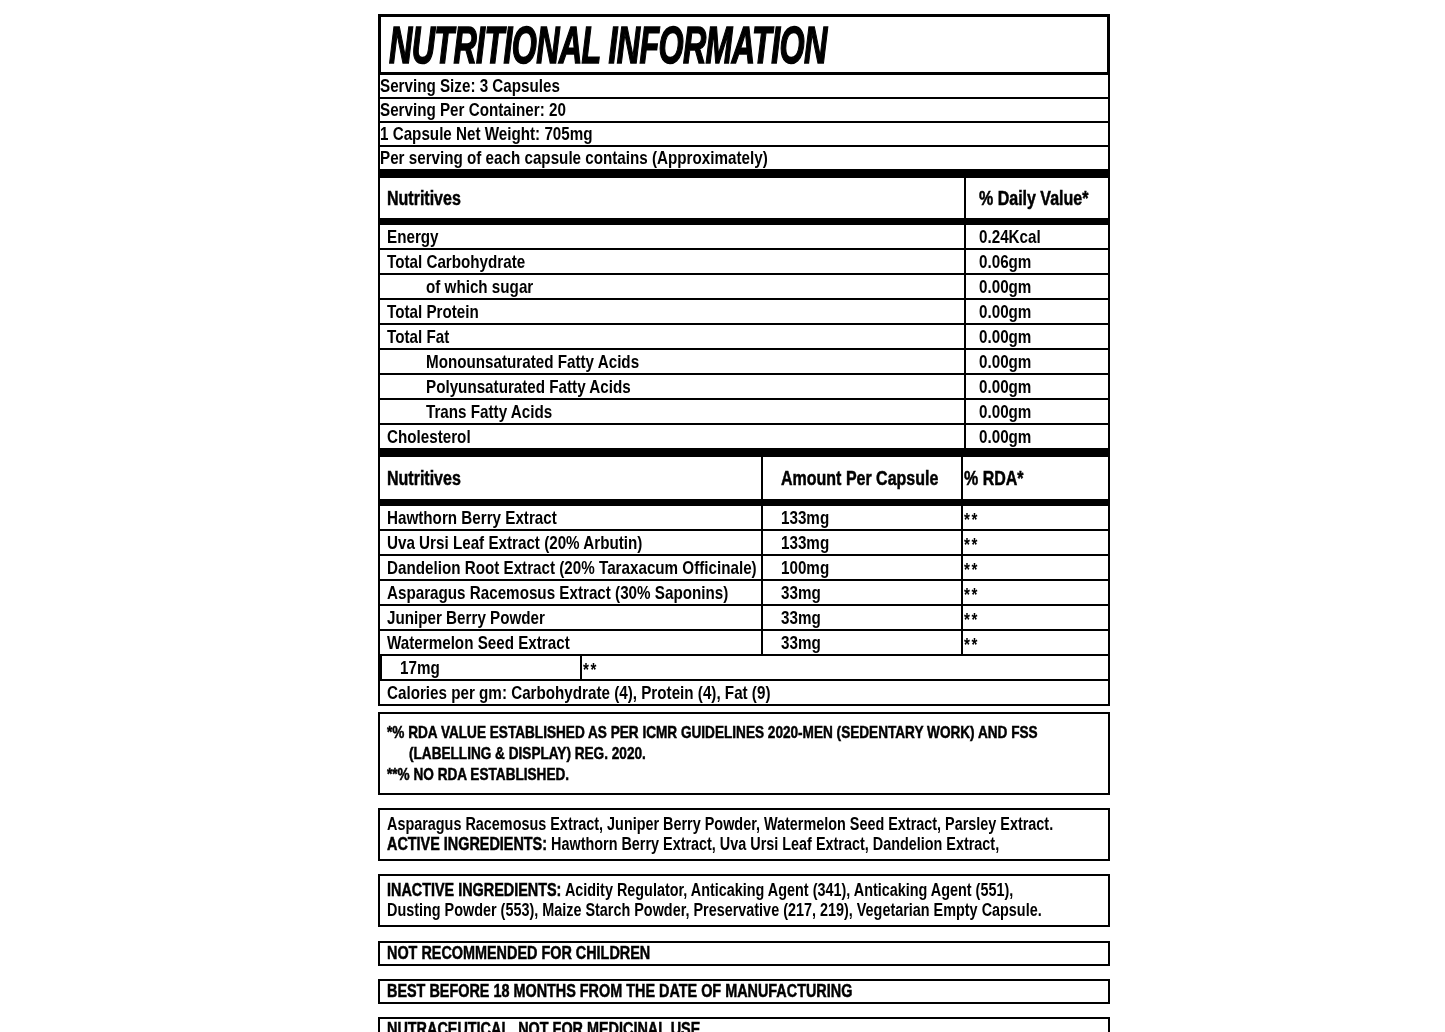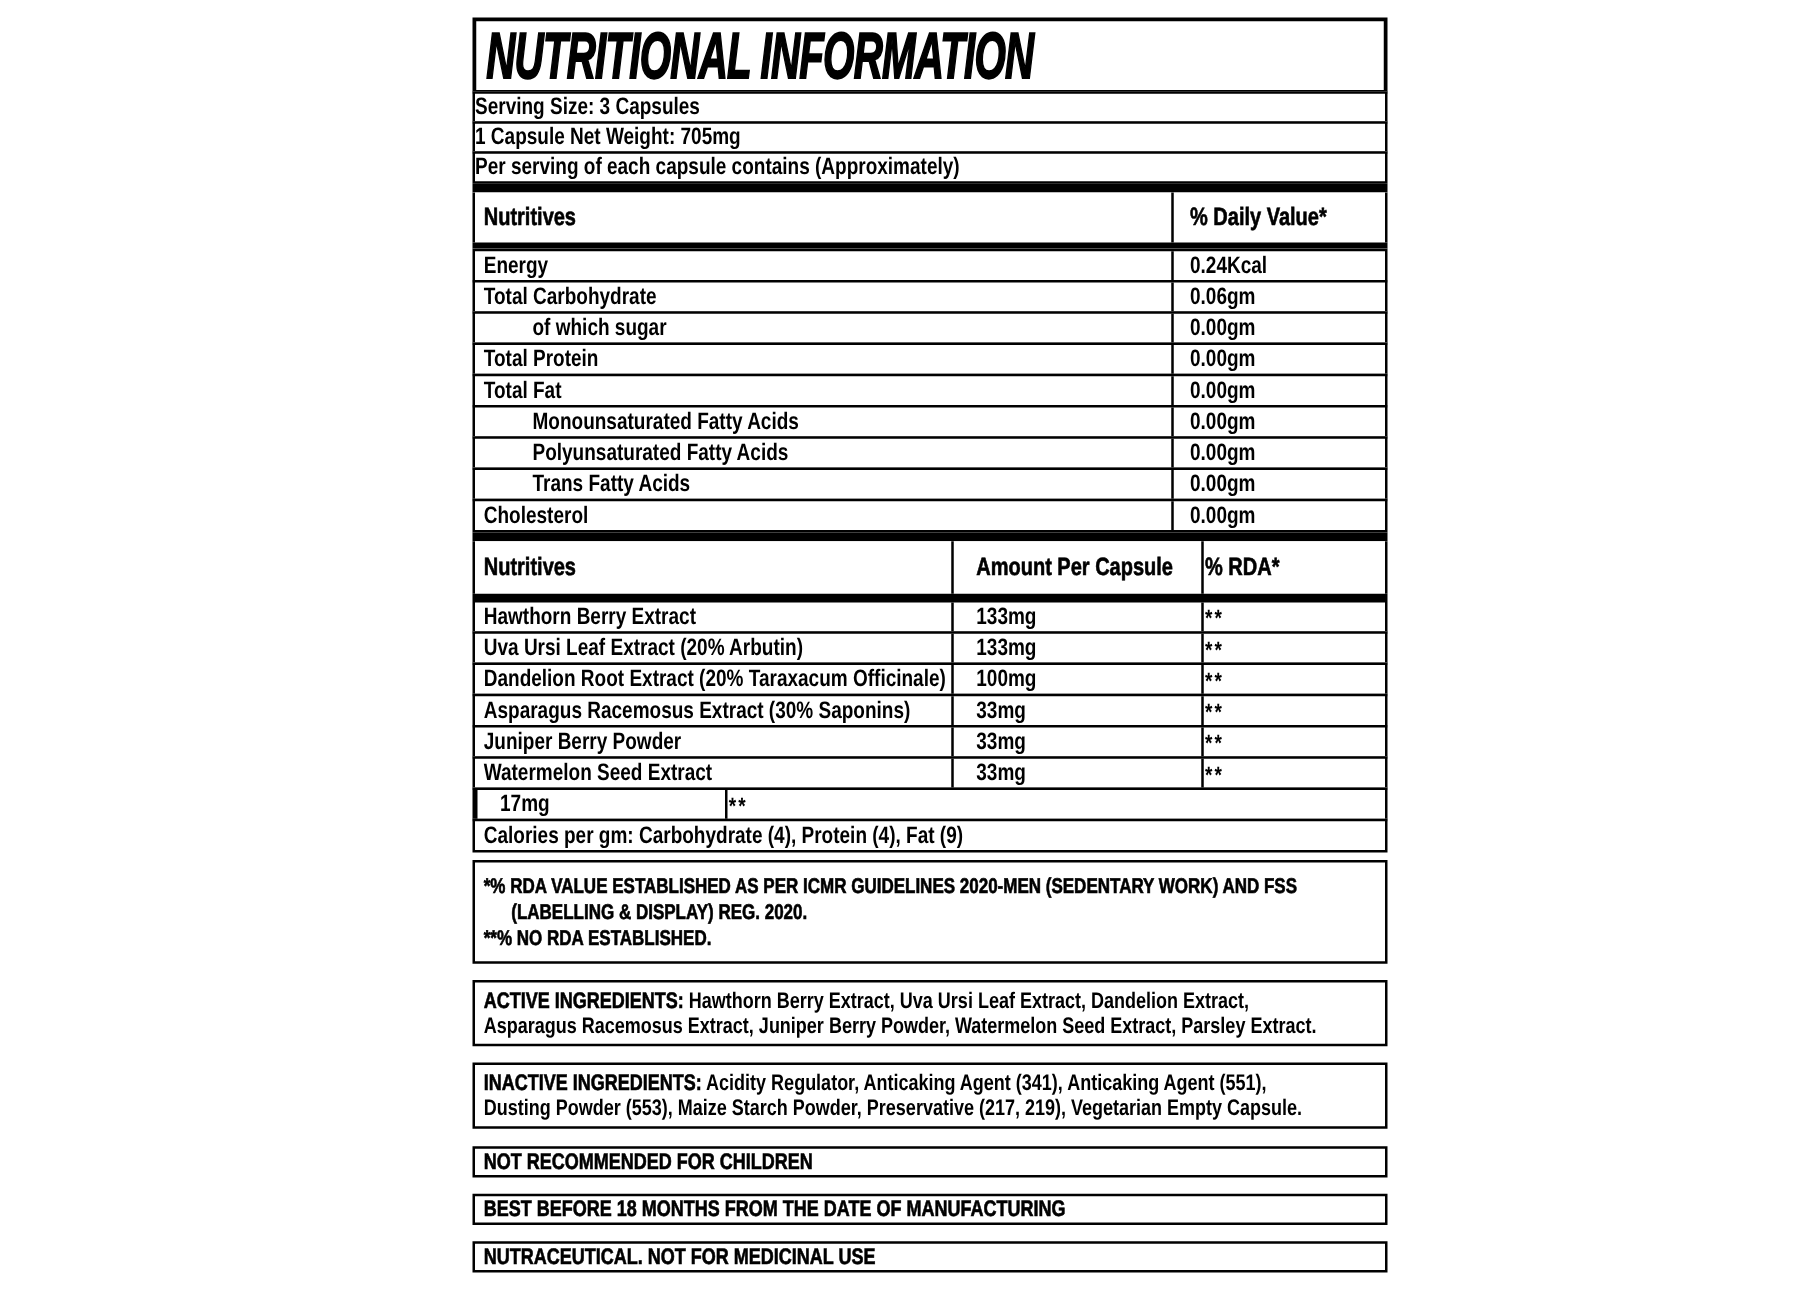--- a/index.html
+++ b/index.html
@@ -29,21 +29,21 @@
   .b5{height:5px;}
   .thead{
     box-sizing:border-box;border-left:2px solid #000;border-right:2px solid #000;
     display:flex;align-items:center;background:#fff;font-size:20px;
   }
   .t1h{height:40px;}
   .t2h{height:42px;}
   .cell{display:flex;align-items:center;height:100%;box-sizing:border-box;}
   .cname{flex:1;padding-left:7px;min-width:0;}
   .ind{padding-left:46px;}
-  .cval{width:171px;border-left:2px solid #000;padding-left:13px;}
+  .cval{width:144px;border-left:2px solid #000;padding-left:13px;}
   .camt{width:200px;border-left:2px solid #000;padding-left:18px;}
   .crda{width:147px;border-left:2px solid #000;padding-left:1px;}
   .stars{letter-spacing:2px;position:relative;top:2px;}
   .full{padding-left:7px;}
   .box{
     box-sizing:border-box;border:2px solid #000;background:#fff;
     padding:8px 8px 8px 7px;font-size:17px;
   }
   .foot{margin-top:6px;text-decoration:underline;}
   .fl{line-height:21px;}
@@ -63,20 +63,23 @@
 <div class="label">
 
   <div class="titlebox">
     <span class="ct s62 title">NUTRITIONAL INFORMATION</span>
   </div>
 
   <div class="row">
     <span class="ct">Serving Size: 3 Capsules</span>
   </div>
   <div class="row">
+    <span class="ct">Serving Per Container: 20</span>
+  </div>
+  <div class="row">
     <span class="ct">1 Capsule Net Weight: 705mg</span>
   </div>
   <div class="row">
     <span class="ct">Per serving of each capsule contains (Approximately)</span>
   </div>
 
   <div class="bar b7"></div>
 
   <div class="thead t1h">
     <div class="cell cname">
@@ -256,24 +259,24 @@
   </div>
 
   <div class="box foot">
     <div class="fl"><span class="ct hv">*% RDA VALUE ESTABLISHED AS PER ICMR GUIDELINES 2020-MEN (SEDENTARY WORK) AND FSS</span></div>
     <div class="fl fl2"><span class="ct hv">(LABELLING &amp; DISPLAY) REG. 2020.</span></div>
     <div class="fl"><span class="ct hv">**% NO RDA ESTABLISHED.</span></div>
   </div>
 
   <div class="box ingr">
     <div class="il">
+      <span class="ct">Asparagus Racemosus Extract, Juniper Berry Powder, Watermelon Seed Extract, Parsley Extract.</span>
+    </div>
+    <div class="il">
       <span class="ct"><b class="hv">ACTIVE INGREDIENTS:</b> <span>Hawthorn Berry Extract, Uva Ursi Leaf Extract, Dandelion Extract,</span></span>
-    </div>
-    <div class="il">
-      <span class="ct">Asparagus Racemosus Extract, Juniper Berry Powder, Watermelon Seed Extract, Parsley Extract.</span>
     </div>
   </div>
 
   <div class="box ingr">
     <div class="il">
       <span class="ct"><b class="hv">INACTIVE INGREDIENTS:</b> <span>Acidity Regulator, Anticaking Agent (341), Anticaking Agent (551),</span></span>
     </div>
     <div class="il">
       <span class="ct">Dusting Powder (553), Maize Starch Powder, Preservative (217, 219), Vegetarian Empty Capsule.</span>
     </div>

